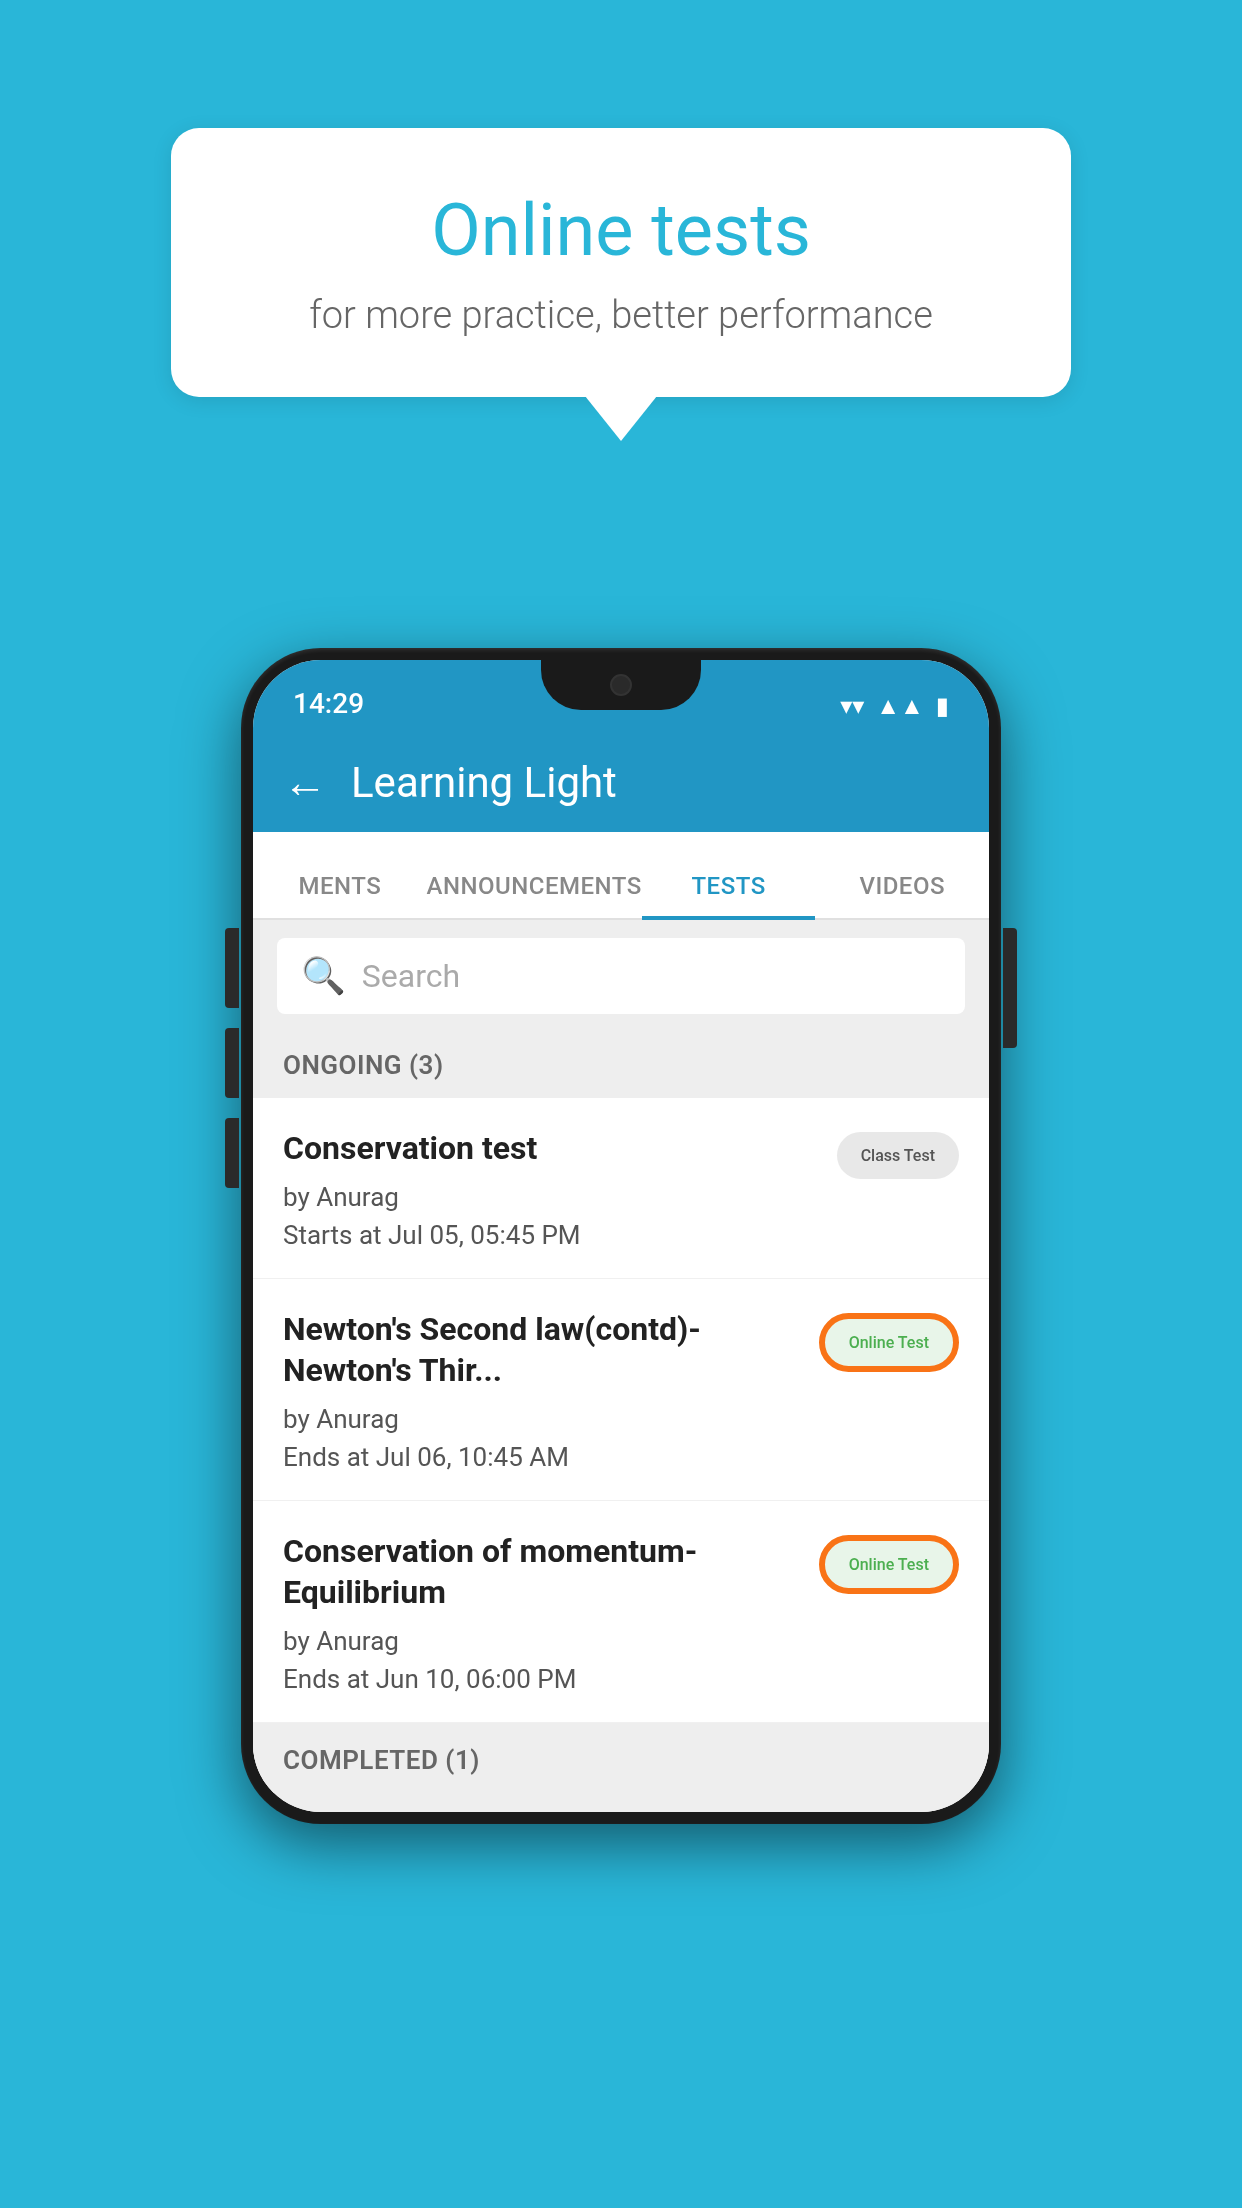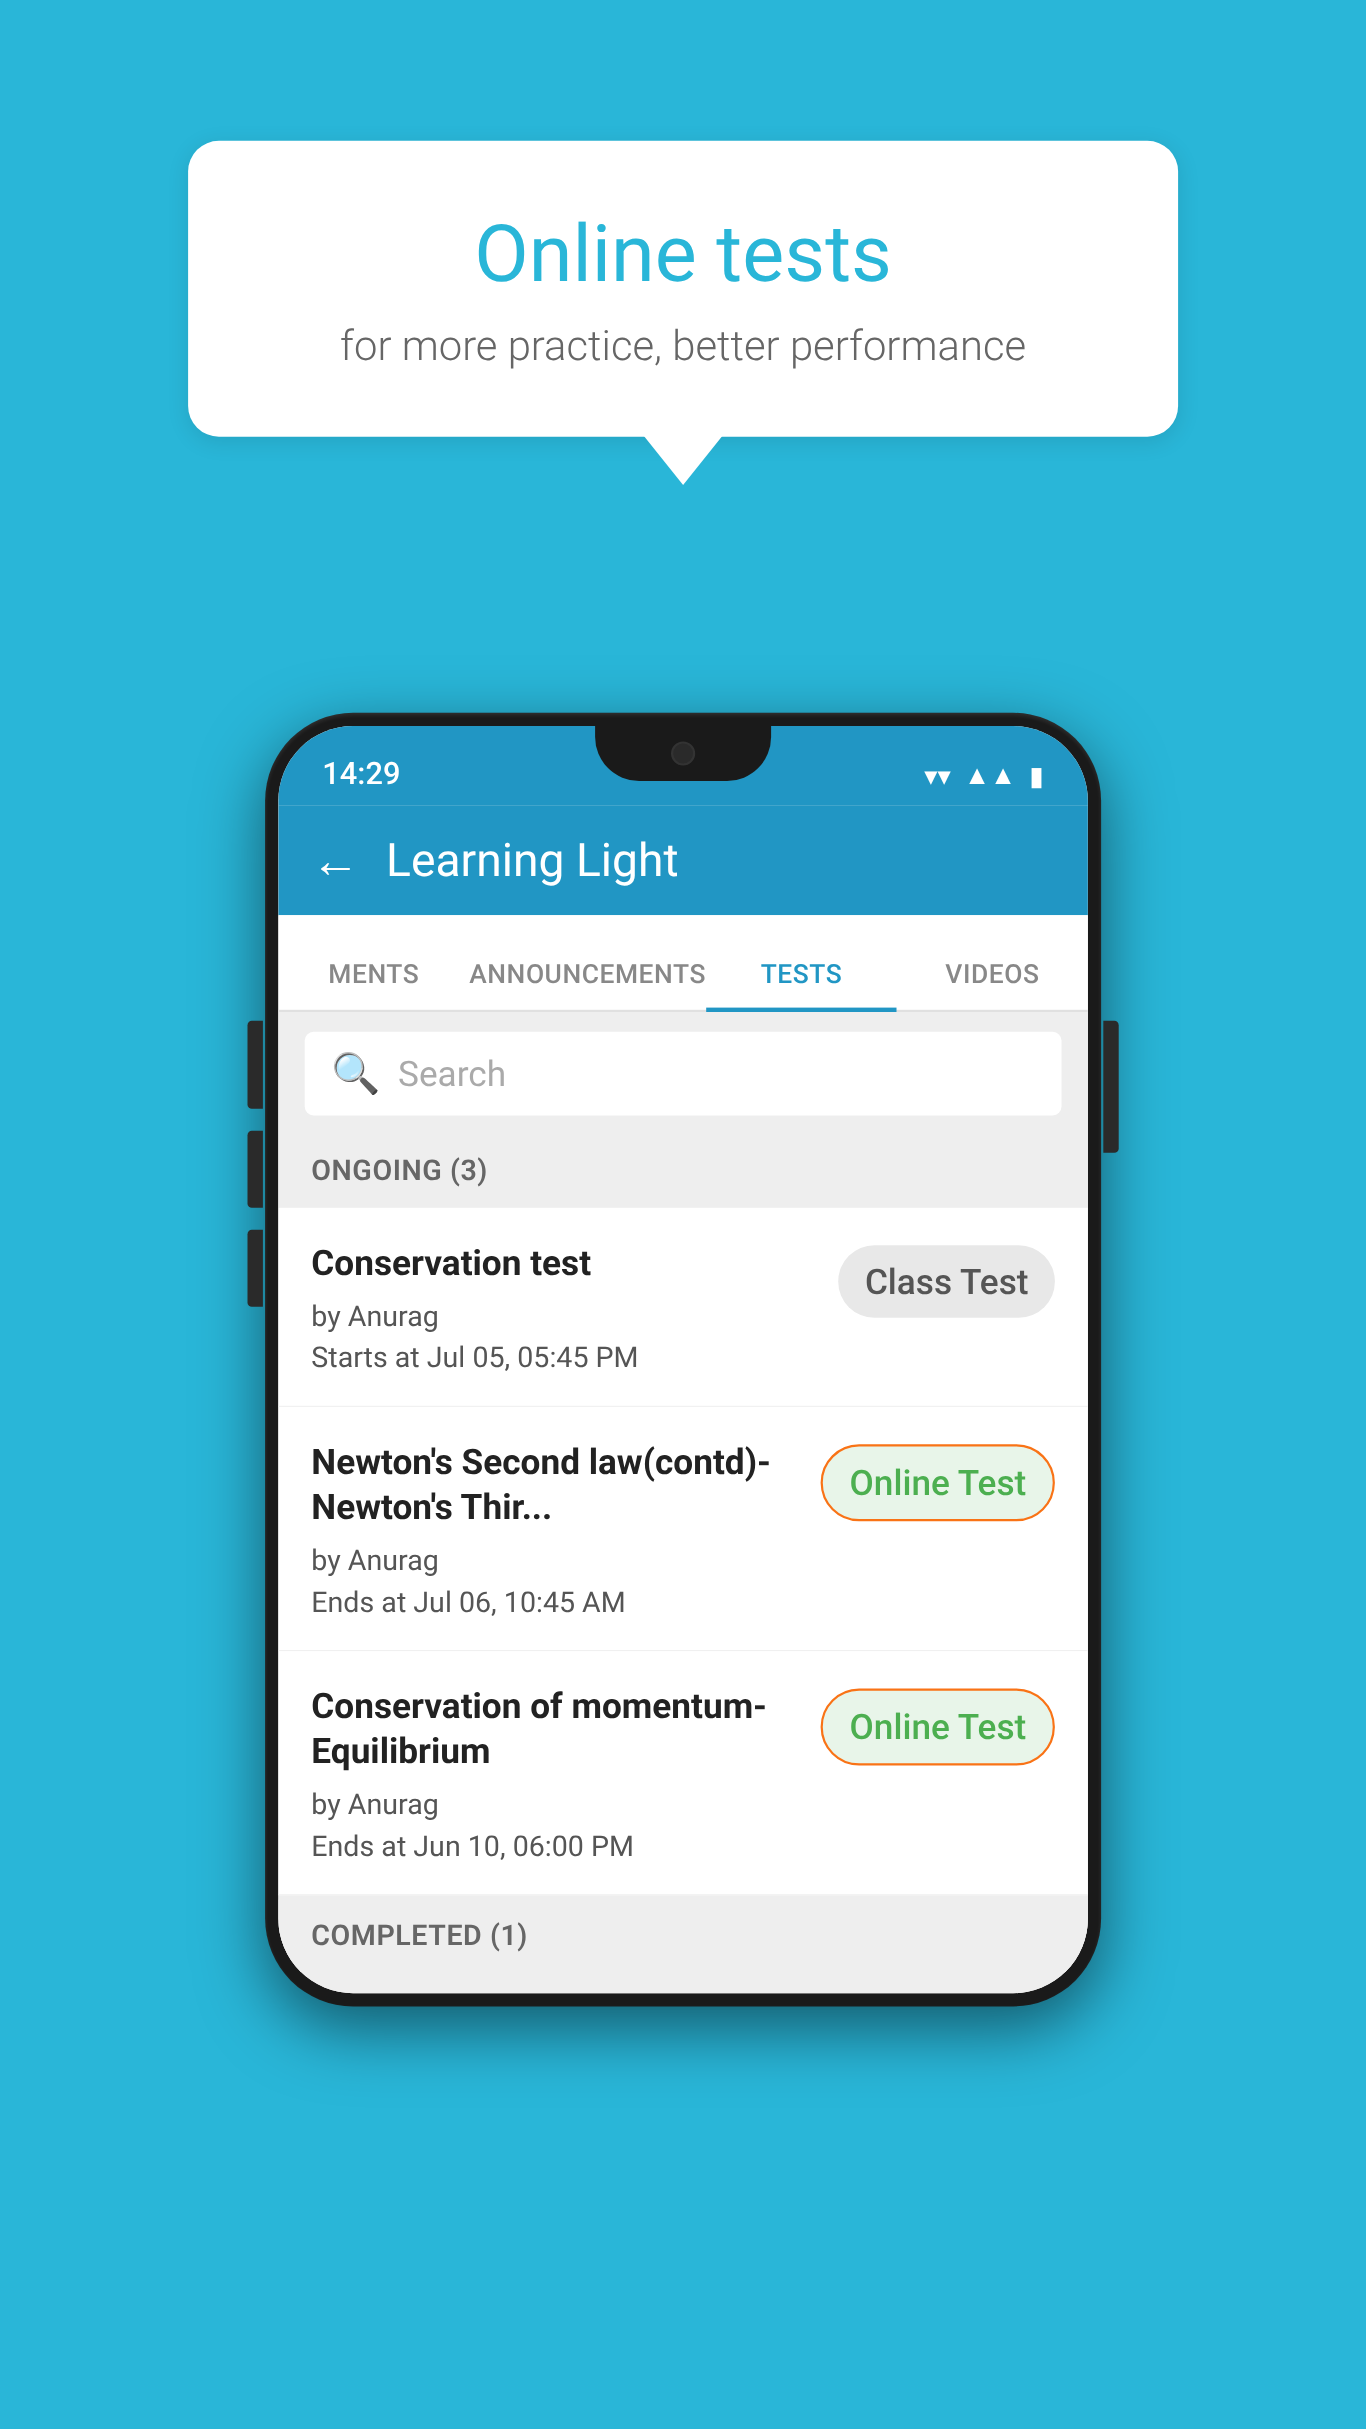--- a/index.html
+++ b/index.html
@@ -294,36 +294,36 @@
     }
 
     .test-date {
       font-size: 26px;
       color: #555;
     }
 
     .test-badge {
       border-radius: 40px;
       padding: 14px 24px;
-      font-size: 32px;
+      font-size: 16px;
       font-weight: 500;
       white-space: nowrap;
       margin-top: 4px;
       flex-shrink: 0;
     }
 
     .badge-class {
       background: #e8e8e8;
       color: #555;
     }
 
     .badge-online {
       background: #e8f5e9;
       color: #4caf50;
-      border: 2px solid #f97316;
+      border: 6px solid #f97316;
     }
 
     
     .completed-header {
       background: #eeeeee;
       padding: 18px 30px;
       margin-top: 4px;
     }
 
     

